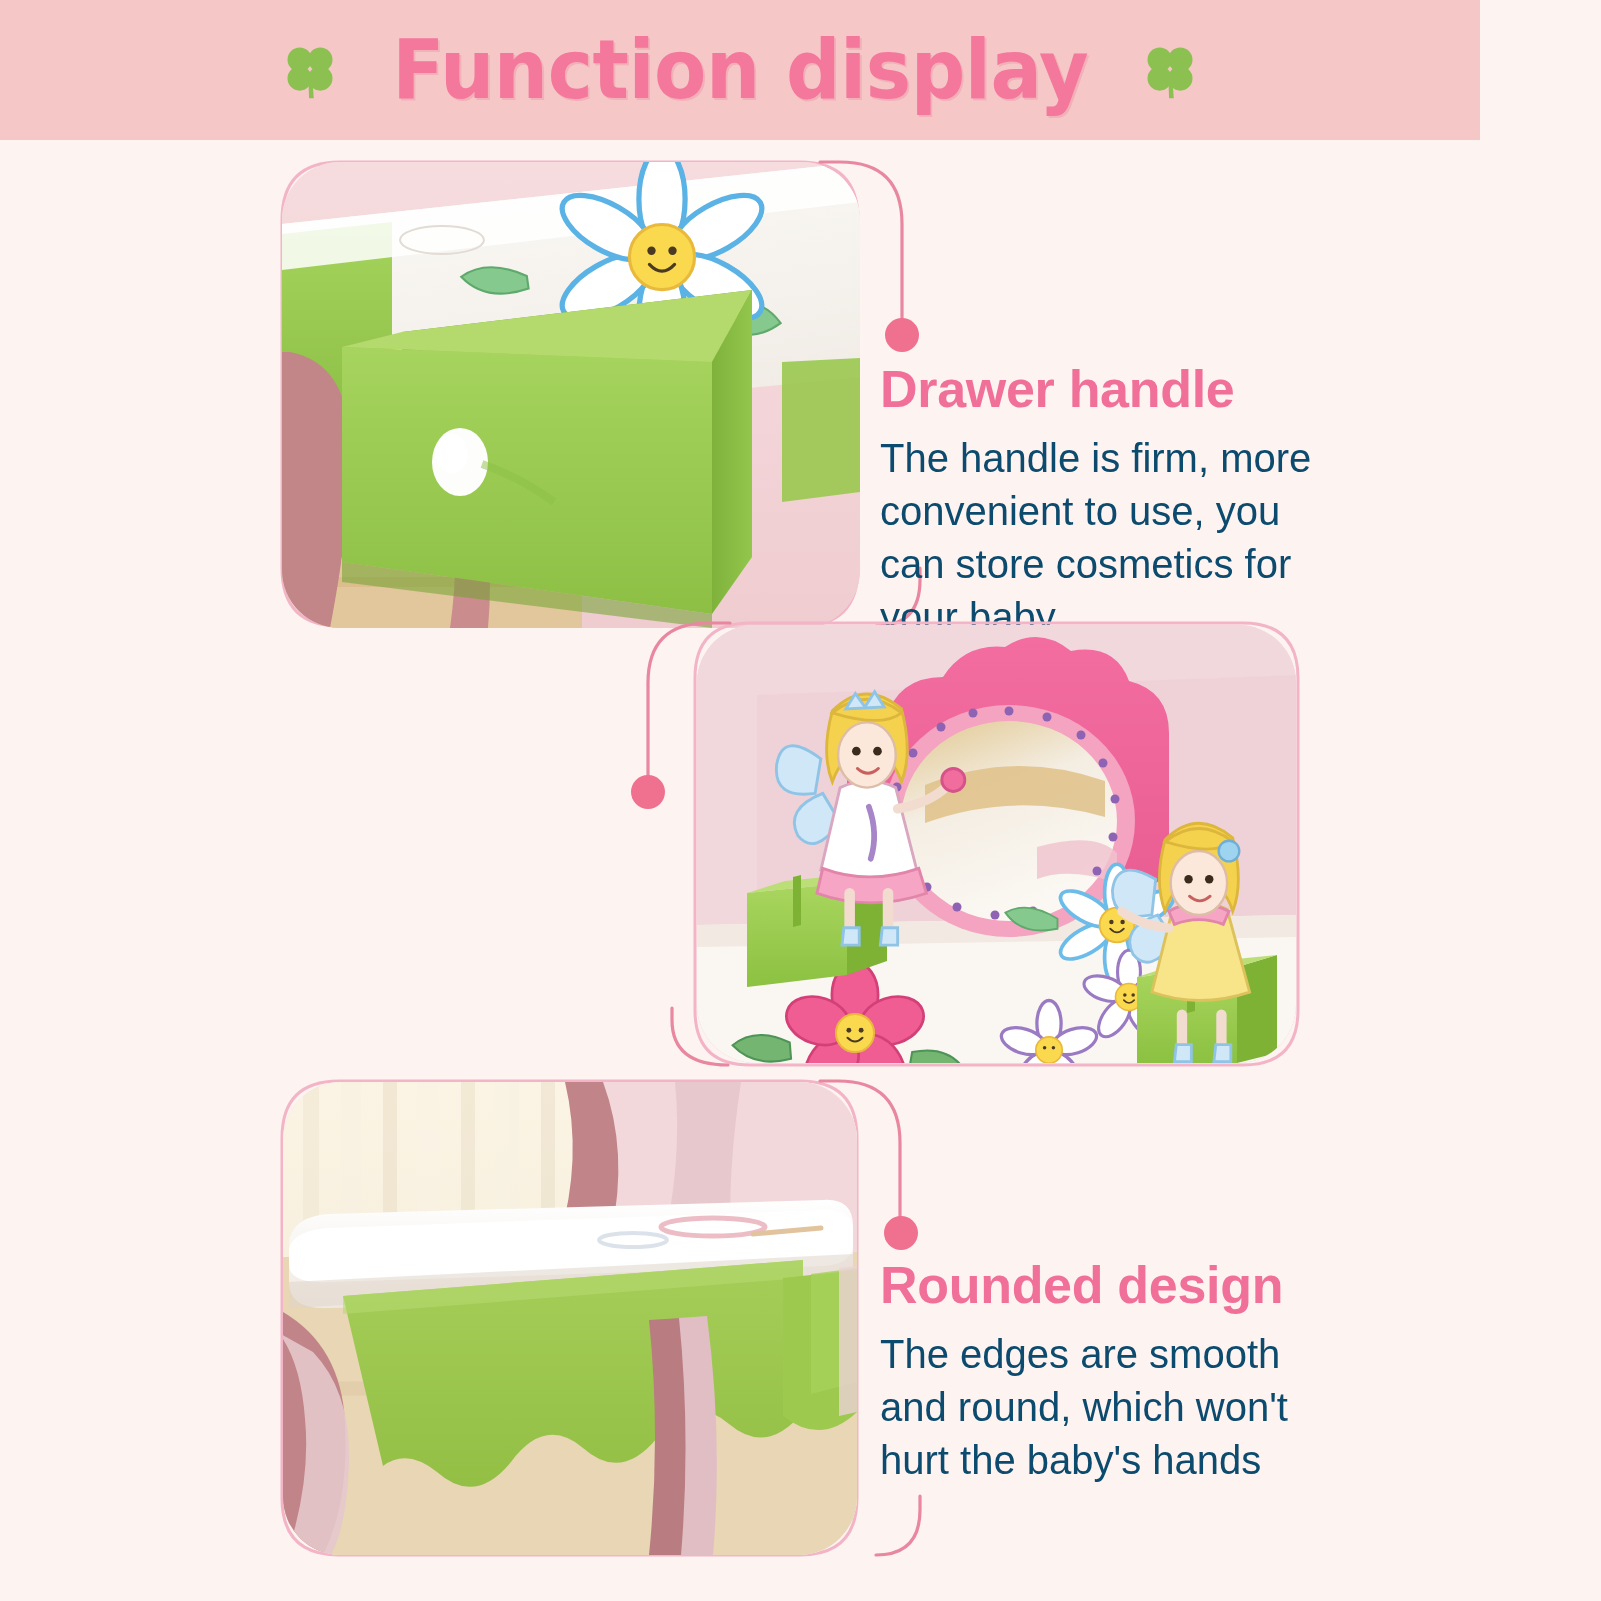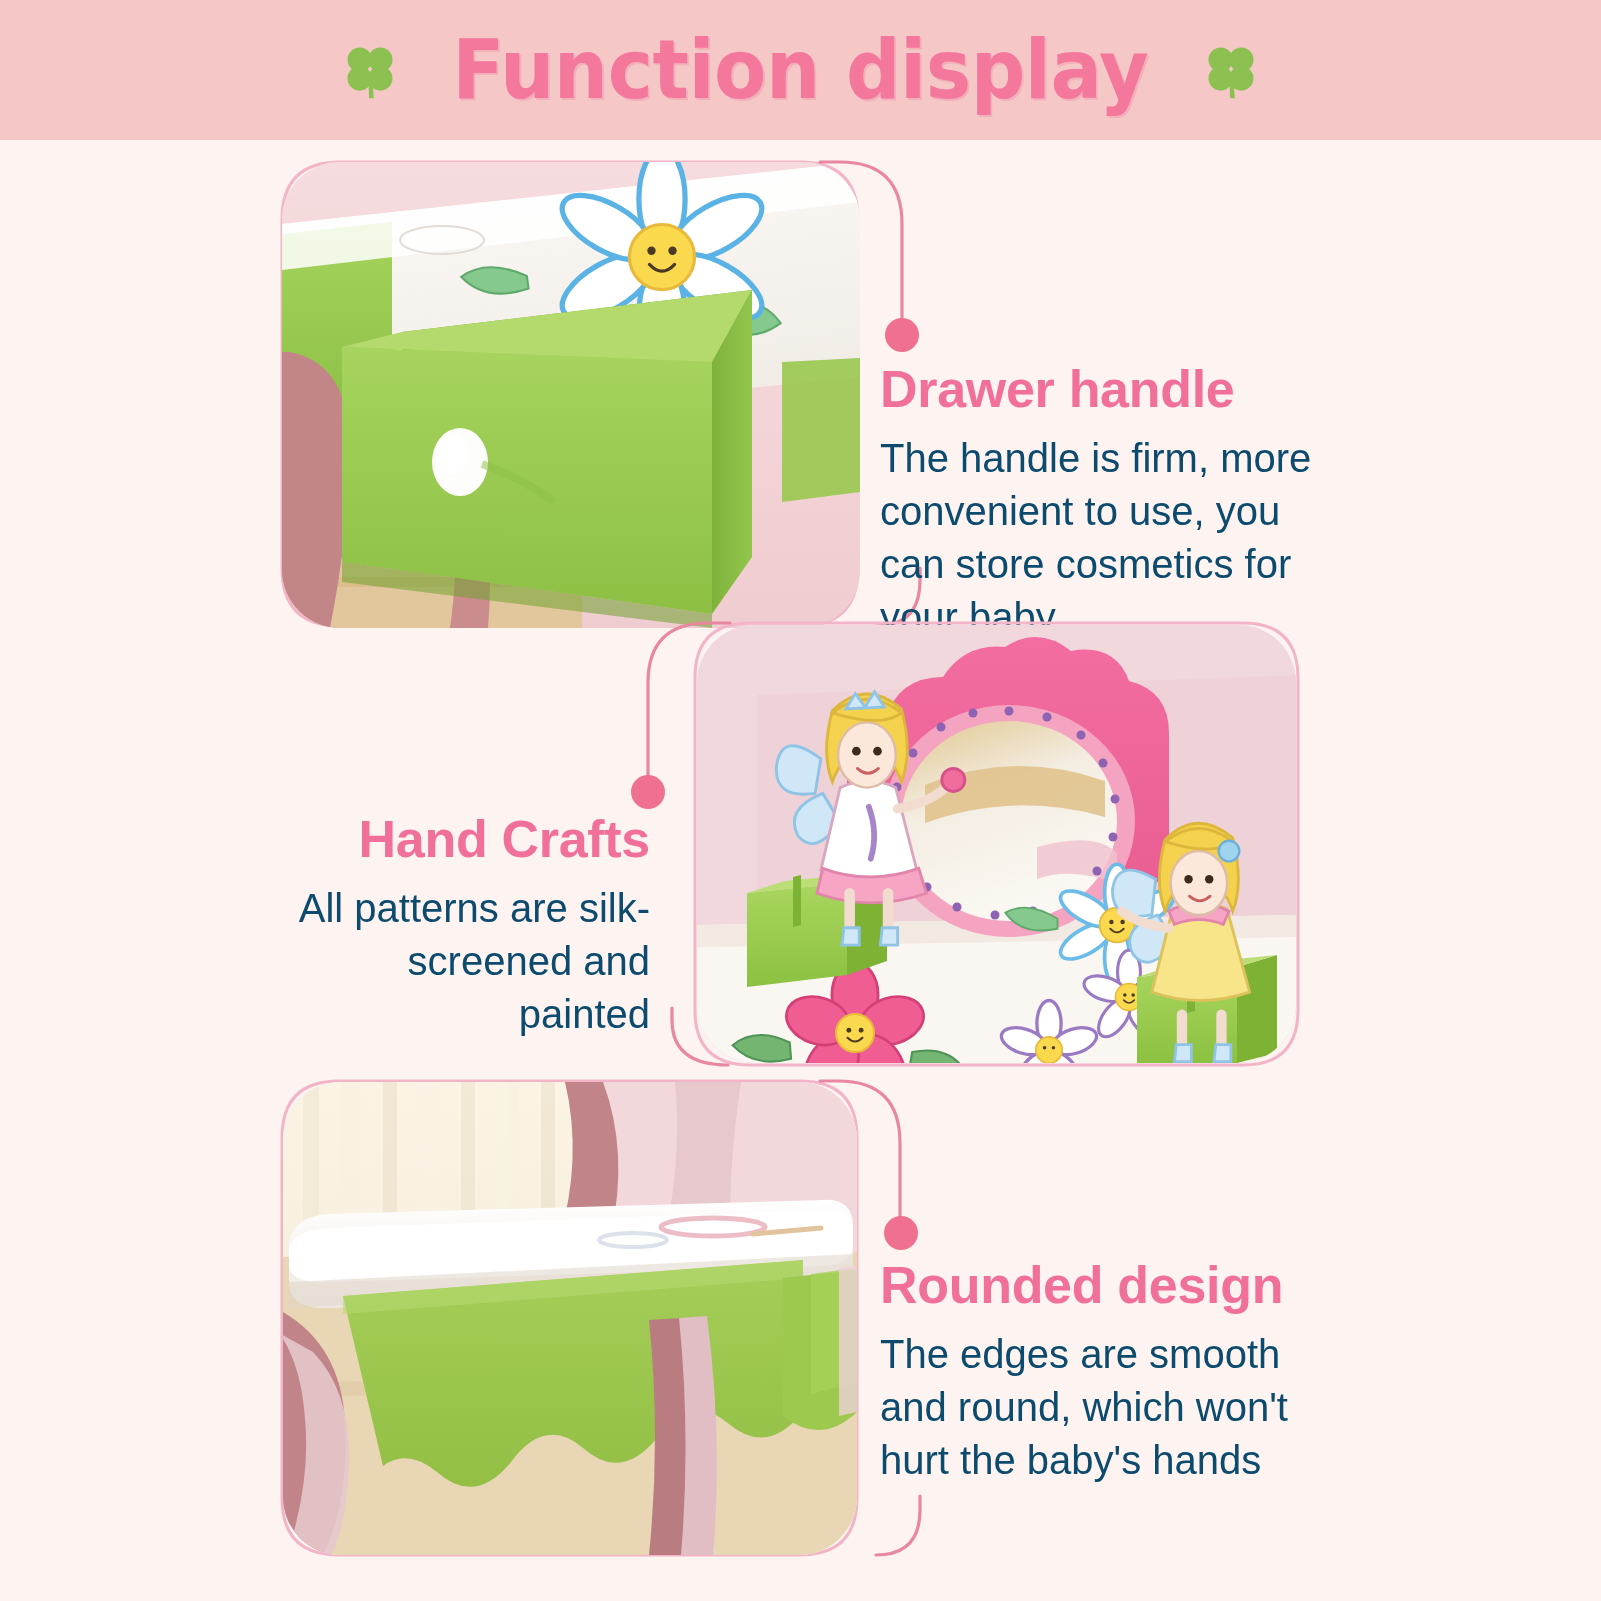--- a/index.html
+++ b/index.html
@@ -7,21 +7,21 @@
     width:1601px;height:1601px;
     background:#FDF3F1;
     font-family:"Liberation Sans","DejaVu Sans",sans-serif;
     overflow:hidden;
     position:relative;
   }
   .page{position:relative;width:1601px;height:1601px;overflow:hidden;}
 
   
   .header{
-    position:absolute;left:0;top:0;width:1601px;height:140px;
+    position:absolute;left:0;top:0;width:1480px;height:140px;
     background:#F6C7C7;
     display:flex;align-items:center;justify-content:center;gap:26px;
   }
   .clover{width:60px;height:62px;display:block;}
   .header-title{
     font-family:"DejaVu Sans","Liberation Sans",sans-serif;
     font-weight:700;
     font-size:82px;
     letter-spacing:-0.5px;
     color:#F4779C;
@@ -399,24 +399,20 @@
             <circle cx="13" cy="-4" r="4.5" fill="#3A2B1E"></circle>
           <path d="M-8 14 q11 10 22 0" fill="none" stroke="#C9605F" stroke-width="3" stroke-linecap="round"></path>
           <path d="M-34 -44 q36 -28 72 0 q-20 16 -72 0 z" fill="#F5D24E" stroke="#DDB63C" stroke-width="3"></path>
           <circle cx="34" cy="-34" r="11" fill="#9FD4F0" stroke="#6FAED6" stroke-width="2.5"></circle>
         </g>
       </svg>
     </div>
 
     <div class="dot" style="left:371px;top:155px;"></div>
 
-    <div class="tblock right" style="left:10px;top:190px;width:380px;">
-      <h2>Hand Crafts</h2>
-      <p>All patterns are silk-screened and painted</p>
-    </div>
   </div>
 
   <div class="card" style="left:280px;top:1078px;width:1070px;height:490px;">
 
     <svg class="bracket" width="1070" height="490" viewBox="0 0 1070 490">
       <path d="M2 420 L2 60 Q2 3 59 3 L520 3 Q577 3 577 60 L577 420 Q577 477 520 477 L59 477 Q2 477 2 420 Z" fill="none" stroke="#F2B4C6" stroke-width="3"></path>
 
       <path d="M540 3 L558 3 Q620 3 620 65 L620 148" fill="none" stroke="#E8879F" stroke-width="3.2" stroke-linecap="round"></path>
 
       <path d="M596 477 Q640 477 640 432 L640 418" fill="none" stroke="#E8879F" stroke-width="3.2" stroke-linecap="round"></path>

